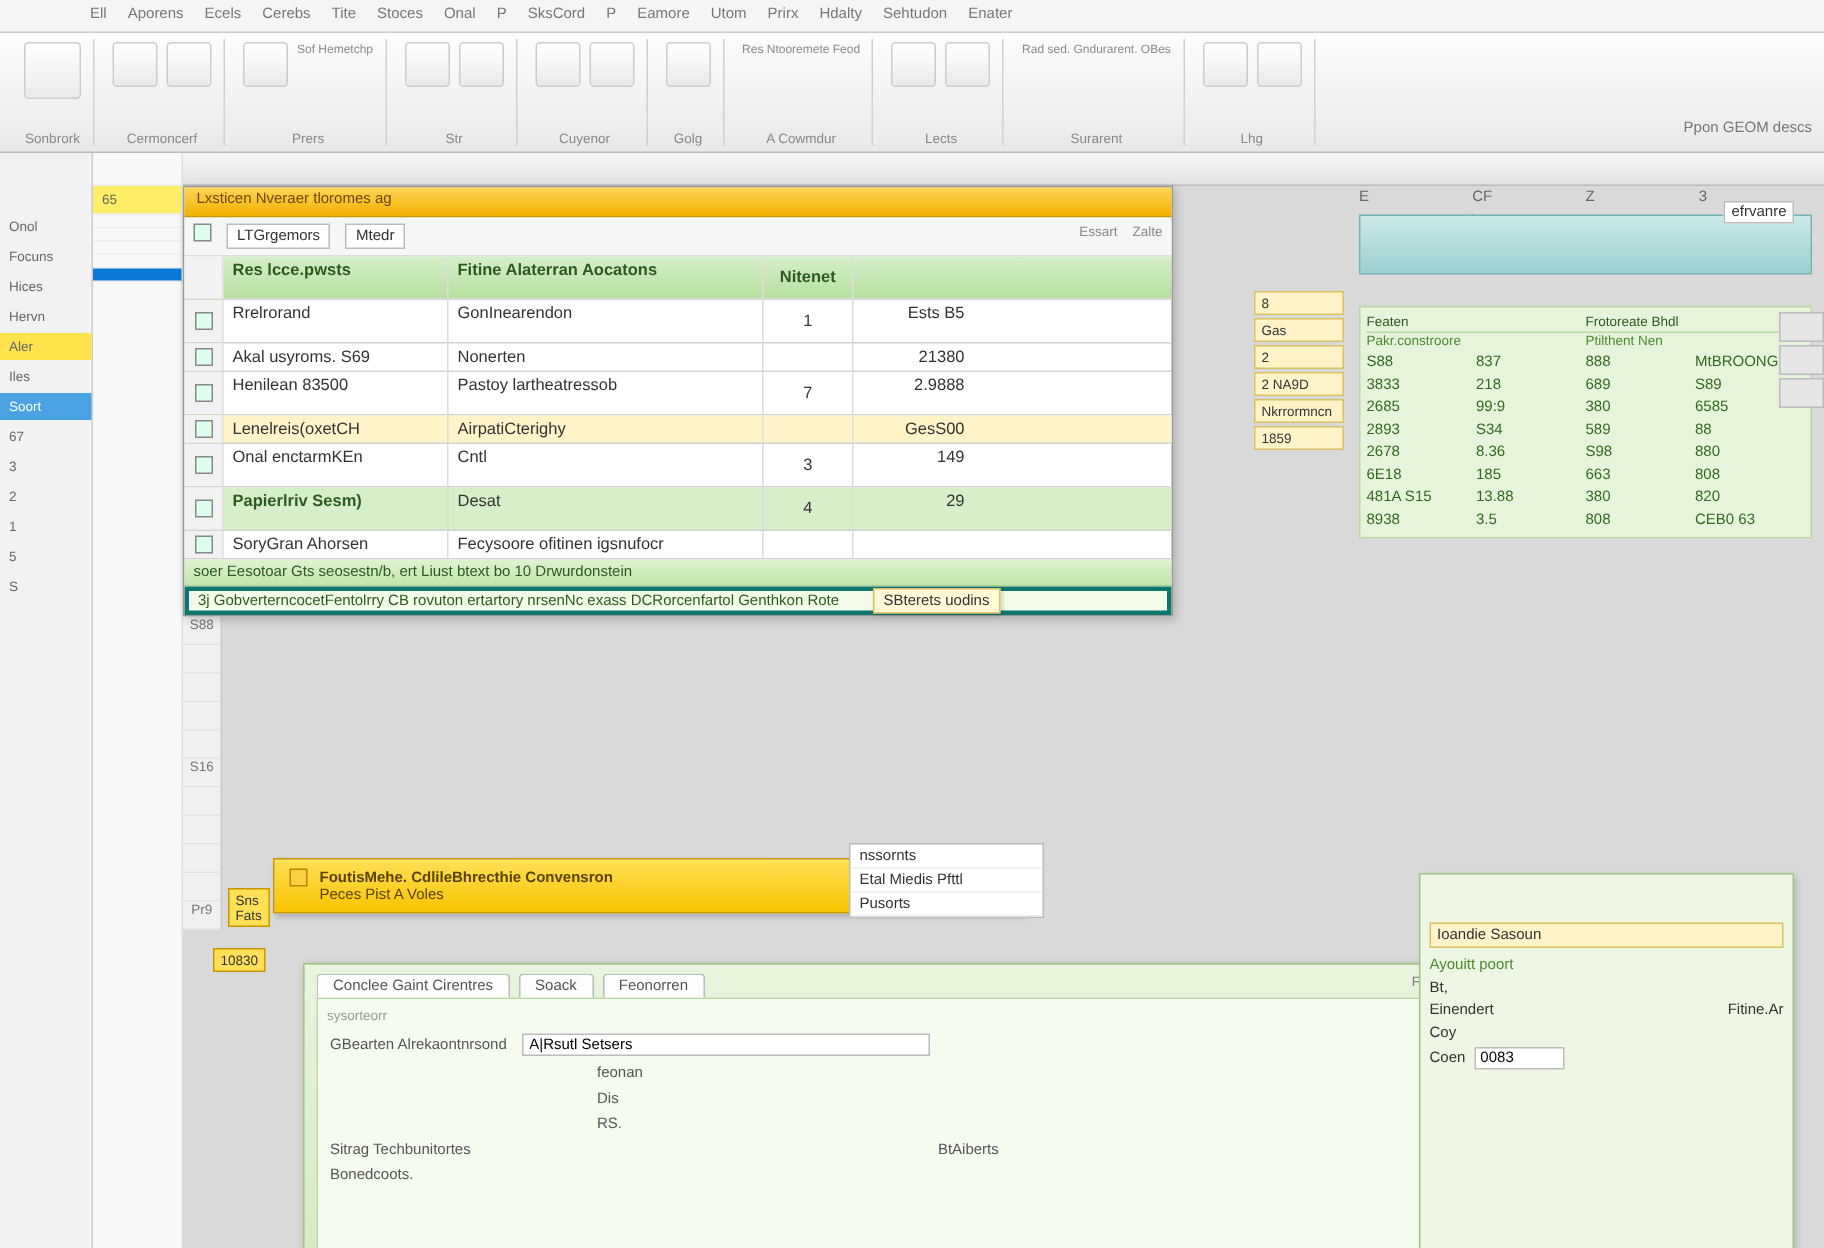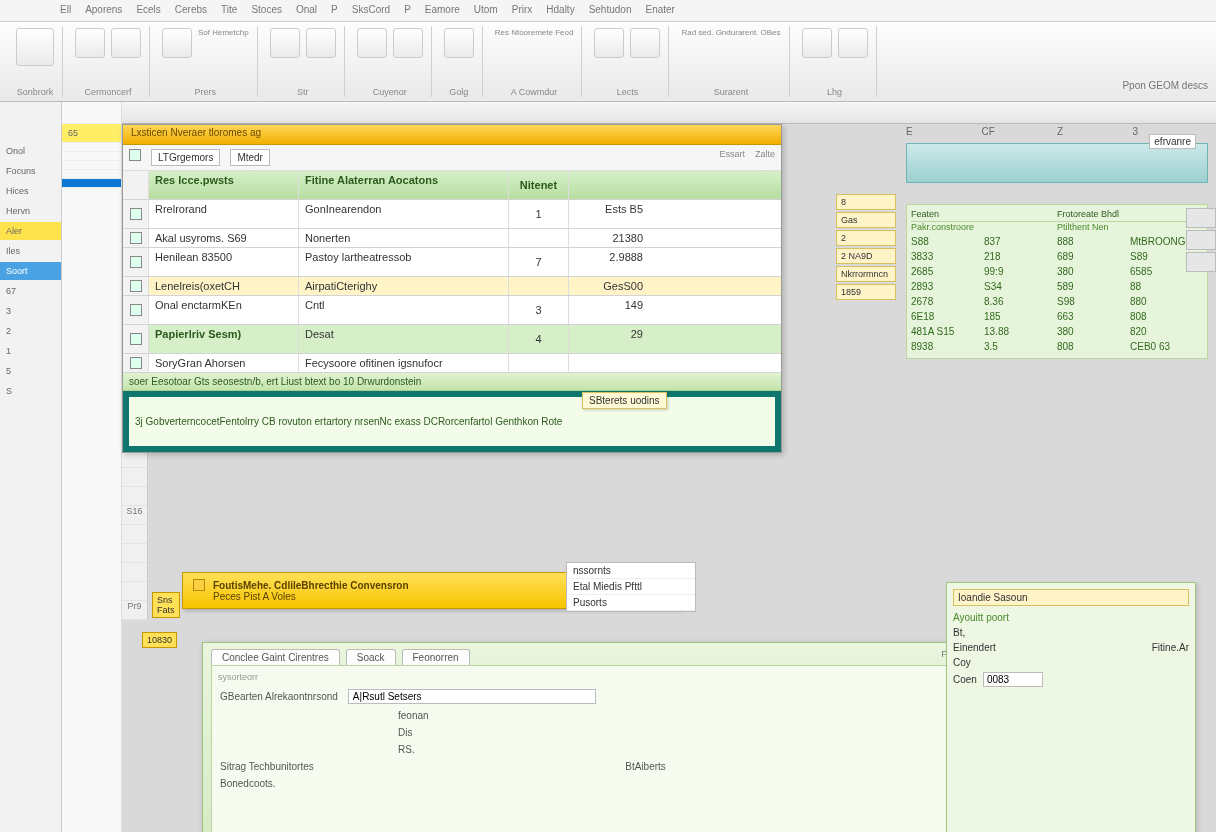--- a/index.html
+++ b/index.html
@@ -33,21 +33,21 @@
   .tw-drop .dd { border:1px solid #bbb; padding:2px 6px; font-size:10px; background:#fff;}
   .tw-row { display: flex; border-bottom:1px solid #d3d3d3; }
   .tw-row.hdr { background: linear-gradient(#d6efc9,#b7dfa0); font-weight:600; color:#2c5a1e;}
   .tw-row.hl { background:#fff3c8;}
   .tw-row .c1 { width:26px; display:flex;align-items:center;justify-content:center; border-right:1px solid #ddd; background:#f2f2f2;}
   .tw-row .c2 { width:150px; padding:3px 6px; border-right:1px solid #ddd;}
   .tw-row .c3 { width:210px; padding:3px 6px; border-right:1px solid #ddd;}
   .tw-row .c4 { width:60px;  padding:8px 6px; border-right:1px solid #ddd; text-align:center;}
   .tw-row .c5 { width:80px;  padding:3px 6px; text-align:right;}
   .gbar { background: linear-gradient(#e0f3d1,#c3e4ab); padding:3px 6px; font-size:10px; color:#2c5a1e; border-bottom:1px solid #a7cf8e;}
-  .longbar { background:#f3fce9; border:6px solid #0f766e; padding:19px 6px; font-size:10px; color:#2c5a1e;}
+  .longbar { background:#f3fce9; border:3px solid #0f766e; padding:1px 6px; font-size:10px; color:#2c5a1e;}
   
   .convbar { position:absolute; left:60px; top:470px; width:500px; background: linear-gradient(#ffe057,#f8c400); border:1px solid #c89800; padding:6px 10px; font-size:10px; color:#5a4200; box-shadow:2px 2px 4px rgba(0,0,0,.2);}
   .convbar .t1 { font-weight:600; }
   
   .dlg { position:absolute; left:80px; top:540px; width:820px; height:235px; background: linear-gradient(#e9f5de,#d2e9bf); border:1px solid #9ec67e; box-shadow:2px 2px 6px rgba(0,0,0,.25);}
   .dlg .dtabs { display:flex; gap:6px; padding:6px 8px 0;}
   .dlg .dtab { background:#fdfdfd; border:1px solid #bbb; border-bottom:none; padding:2px 10px; font-size:10px; color:#555; border-radius:3px 3px 0 0;}
   .dlg .body { background:#f6fbef; margin:0 8px 8px; border:1px solid #bcd6a2; height:180px; padding:6px; font-size:10px; color:#555;}
   .dlg .row { padding:3px 2px;}
   .dlg input[type=text]{ border:1px solid #bbb; padding:1px 4px; font-size:10px;}
@@ -56,21 +56,21 @@
   .rdata .zone { background: linear-gradient(#cce9e9,#9cd0d0); height:40px; border:1px solid #6fb5b5; margin:6px 8px 0 70px;}
   .rdata .stack { position:absolute; left:0; top:70px; width:60px;}
   .rdata .stack div { background:#fff3c8; border:1px solid #d9c060; font-size:9px; padding:2px 4px; margin-bottom:2px;}
   .rdata .grid { position:absolute; left:70px; top:80px; right:8px; background:#e7f4dc; border:1px solid #bcd6a2; padding:4px;}
   .rdata .grid .gh { display:flex; font-size:9px; color:#2c5a1e; border-bottom:1px solid #bcd6a2; padding-bottom:2px;}
   .rdata .grid .gh span{ flex:1;}
   .rdata .grid .gr { display:flex; font-size:10px; color:#326a1d; padding:2px 0;}
   .rdata .grid .gr span{ flex:1;}
   
   .rpanel { position:absolute; right:20px; top:480px; width:250px; height:300px; background:#eef7e3; border:1px solid #9ec67e; padding:6px; font-size:10px; box-shadow:2px 2px 4px rgba(0,0,0,.15);}
-  .rpanel .pt { background:#fff3c8; border:1px solid #d9c060; padding:2px 4px; margin-bottom:6px;}
+  .rpanel .pt { background:#fff3c8; border:1px solid #d9c060; padding:2px 4px; margin-bottom:6px;margin-top:26px;}
   .rpanel .field { margin:4px 0;}
   .rpanel input{ border:1px solid #bbb; width:60px; font-size:10px; padding:1px 3px;}
   .rownums { position:absolute; left:0; top:22px; width:26px; background:#f0f0f0; border-right:1px solid #ccc;}
   .rownums div { height:19px; font-size:9px; color:#777; text-align:center; border-bottom:1px solid #e3e3e3;}
   .ico { width:12px;height:12px; display:inline-block; border:1px solid #888; background:#dfe;}
   .searchbox { position:absolute; right:8px; top:-22px; font-size:10px; color:#777;}
   .popup { position:absolute; left:460px; top:290px; background:#fff9d6; border:1px solid #d9c060; padding:2px 6px; font-size:10px; box-shadow:1px 1px 3px rgba(0,0,0,.2);}
   .dropbtn { position:absolute; left:444px; top:460px; width:130px; background:#fff; border:1px solid #bbb; font-size:10px;}
   .dropbtn div{ padding:2px 6px; border-bottom:1px solid #eee;}
   .righttabs { position:absolute; right:0; top:106px; width:30px;}
@@ -408,21 +408,21 @@
         <div class="dtab">Conclee Gaint Cirentres</div>
         <div class="dtab">Soack</div>
         <div class="dtab">Feonorren</div>
         <div style="flex:1"></div>
         <span style="font-size:9px;color:#777">Fsoze Cortttro G)|</span>
       </div>
       <div class="body">
         <div style="font-size:9px;color:#999;padding-bottom:4px">sysorteorr</div>
         <div class="row" style="display:flex;gap:10px;align-items:center">
           <span>GBearten Alrekaontnrsond</span>
-          <input type="text" style="width: 248px;" value="A|Rsutl Setsers">
+          <input type="text" style="width: 272px;" value="A|Rsutl Setsers">
           <span style="flex:1"></span>
           <span>8</span>
         </div>
         <div class="row" style="padding-left:180px">feonan</div>
         <div class="row" style="padding-left:180px">Dis</div>
         <div class="row" style="padding-left:180px">RS.</div>
         <div class="row" style="display:flex;justify-content:space-between">
           <span>Sitrag Techbunitortes</span>
           <span>BtAiberts</span>
           <span>Retorl</span>

